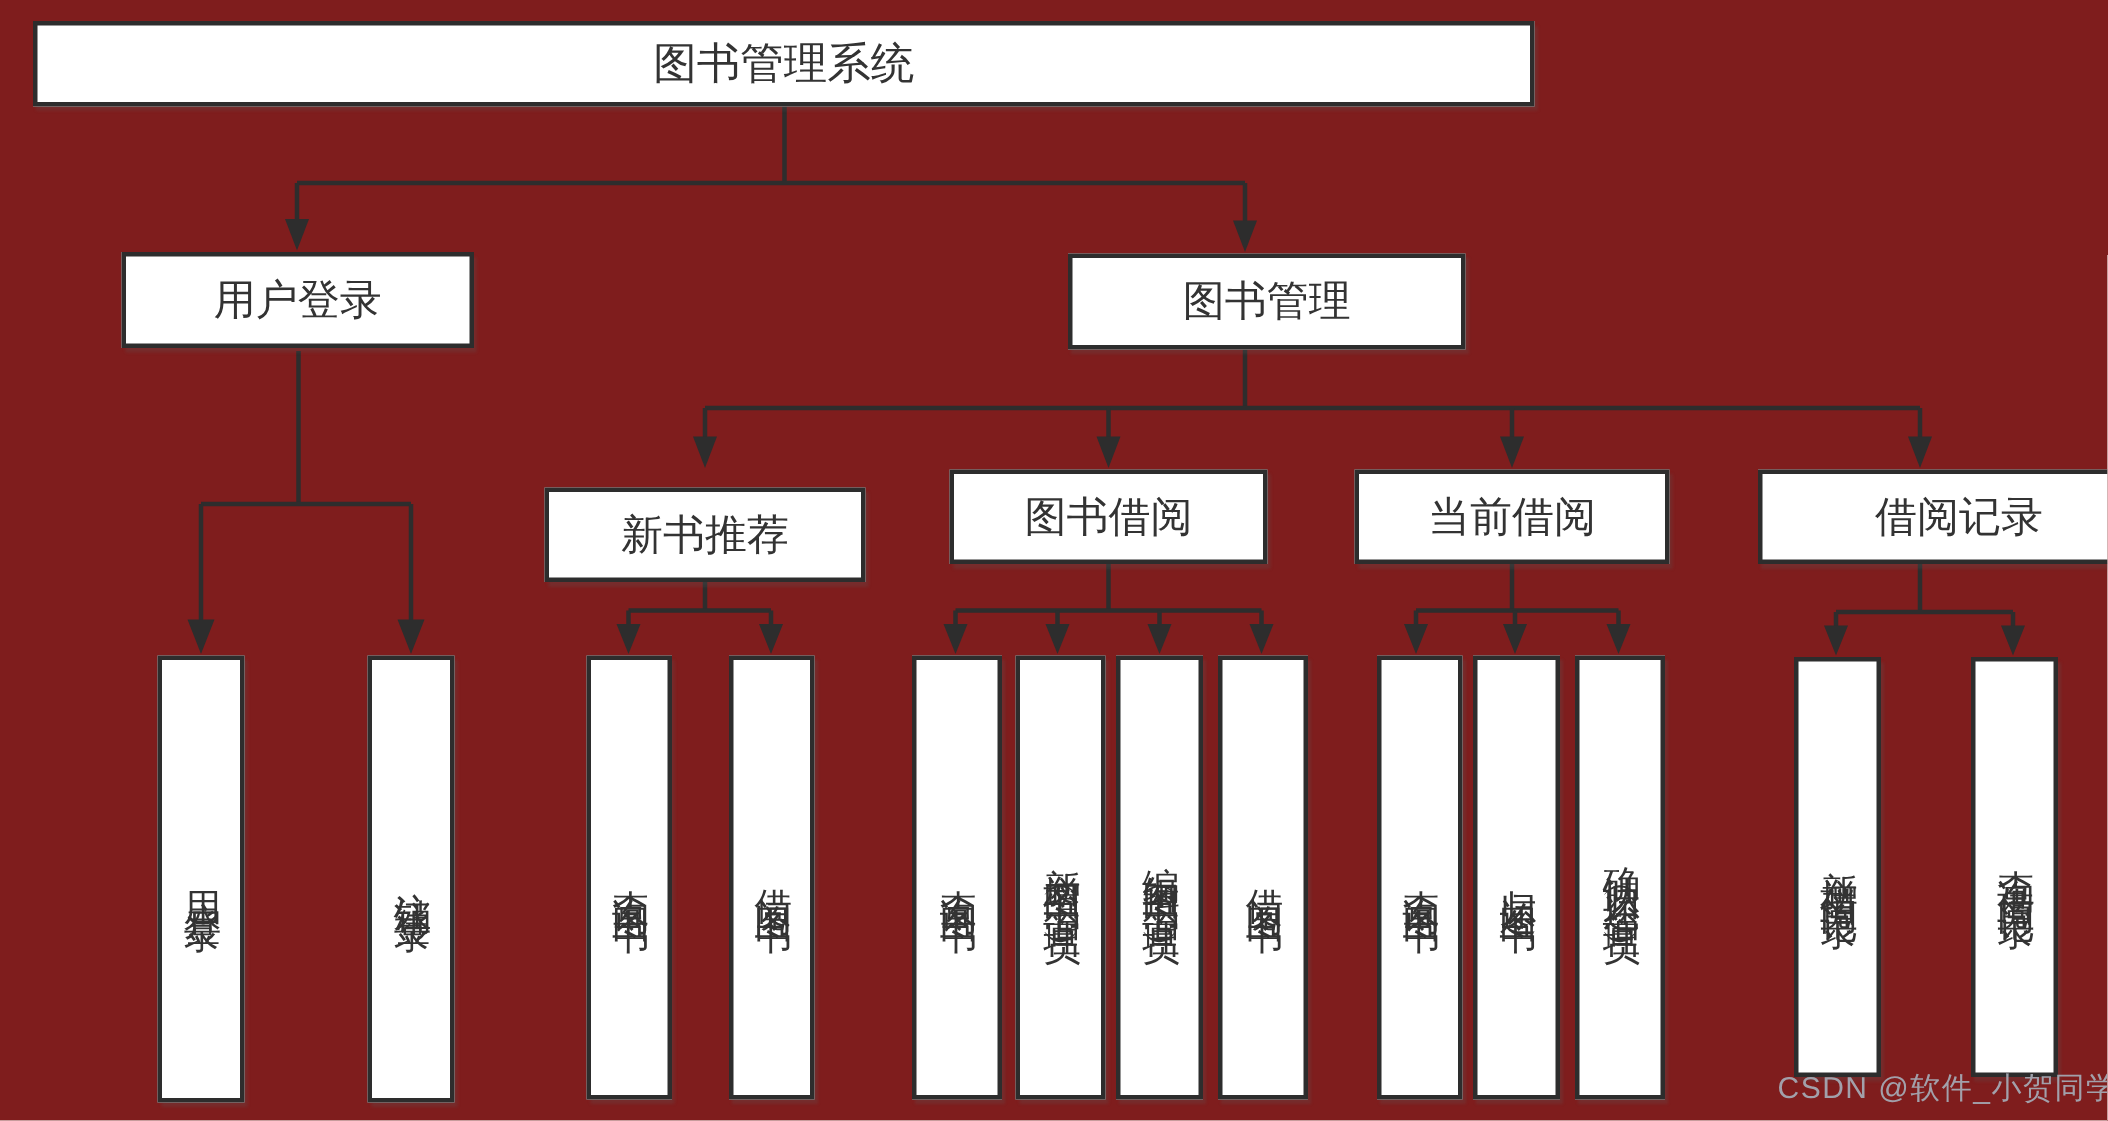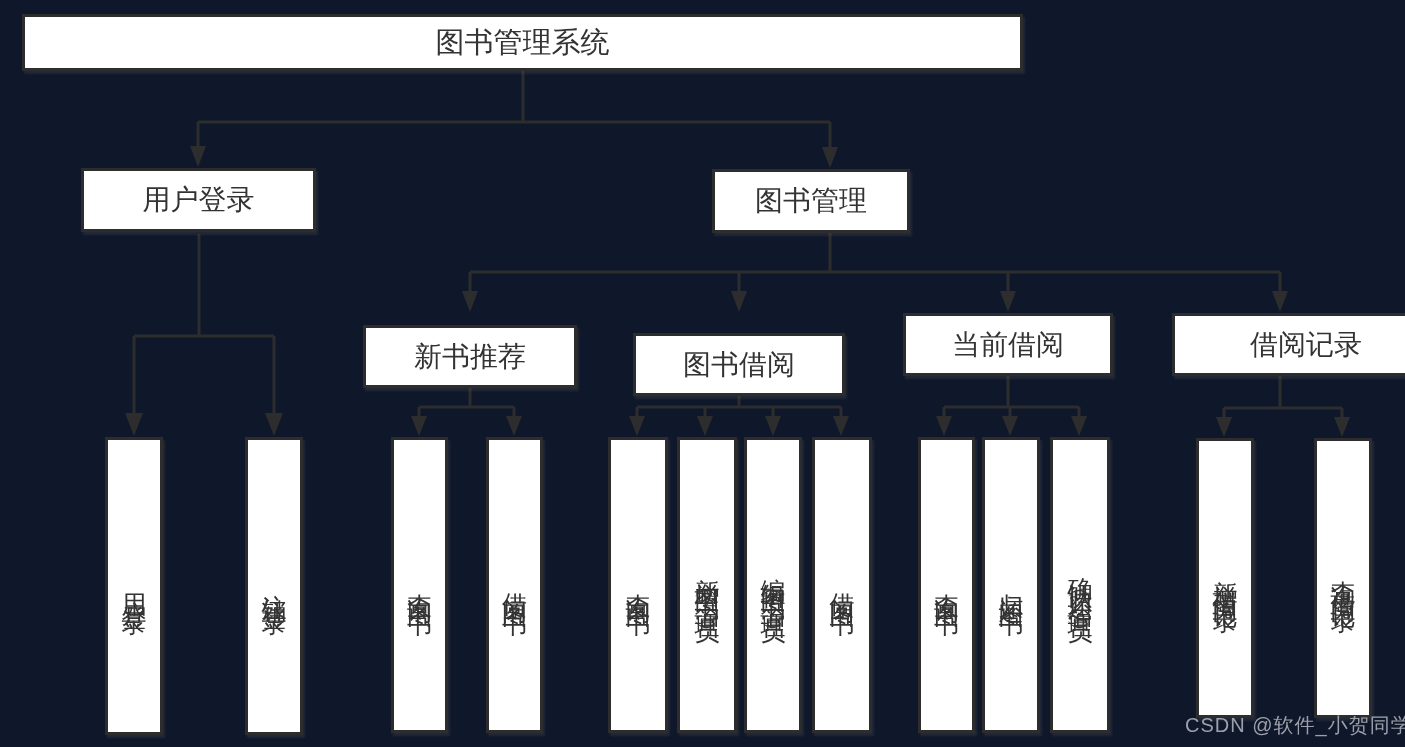--- a/index.html
+++ b/index.html
@@ -5,21 +5,21 @@
   html, body {
     margin: 0;
     padding: 0;
     background: #ffffff;
     font-family: "Liberation Sans", "DejaVu Sans", sans-serif;
   }
   .stage {
     position: relative;
     width: 1405px;
     height: 747px;
-    background: #0f172a;
+    background: #7f1d1d;
     overflow: hidden;
   }
   .wires {
     position: absolute;
     left: 0;
     top: 0;
     width: 1405px;
     height: 747px;
   }
   .box {
@@ -128,28 +128,28 @@
     </g>
   </svg>
 
   <div class="box root-box" style="left:22px; top:14px; width:1001px; height:57px;">
     <span>图书管理系统</span>
   </div>
 
   <div class="box lvl-box" style="left:81px; top:168px; width:235px; height:64px;">
     <span>用户登录</span>
   </div>
-  <div class="box lvl-box" style="left:712px; top:169px; width:198px; height:64px;">
+  <div class="box lvl-box" style="left:712px; top:169px; width:265px; height:64px;">
     <span>图书管理</span>
   </div>
 
   <div class="box lvl-box" style="left:363px; top:313px; width:214px; height:63px;margin-top:12px;">
     <span>新书推荐</span>
   </div>
-  <div class="box lvl-box" style="left:633px; top:313px; width:212px; height:63px;margin-top:20px;">
+  <div class="box lvl-box" style="left:633px; top:313px; width:212px; height:63px;">
     <span>图书借阅</span>
   </div>
   <div class="box lvl-box" style="left:903px; top:313px; width:210px; height:63px;justify-content:center;">
     <span>当前借阅</span>
   </div>
   <div class="box lvl-box" style="left:1172px; top:313px; width:248px; height:63px;padding-left:20px;">
     <span>借阅记录</span>
   </div>
 
   <div class="box leaf-box" style="left:105px; top:437px; width:58px; height:298px;">

